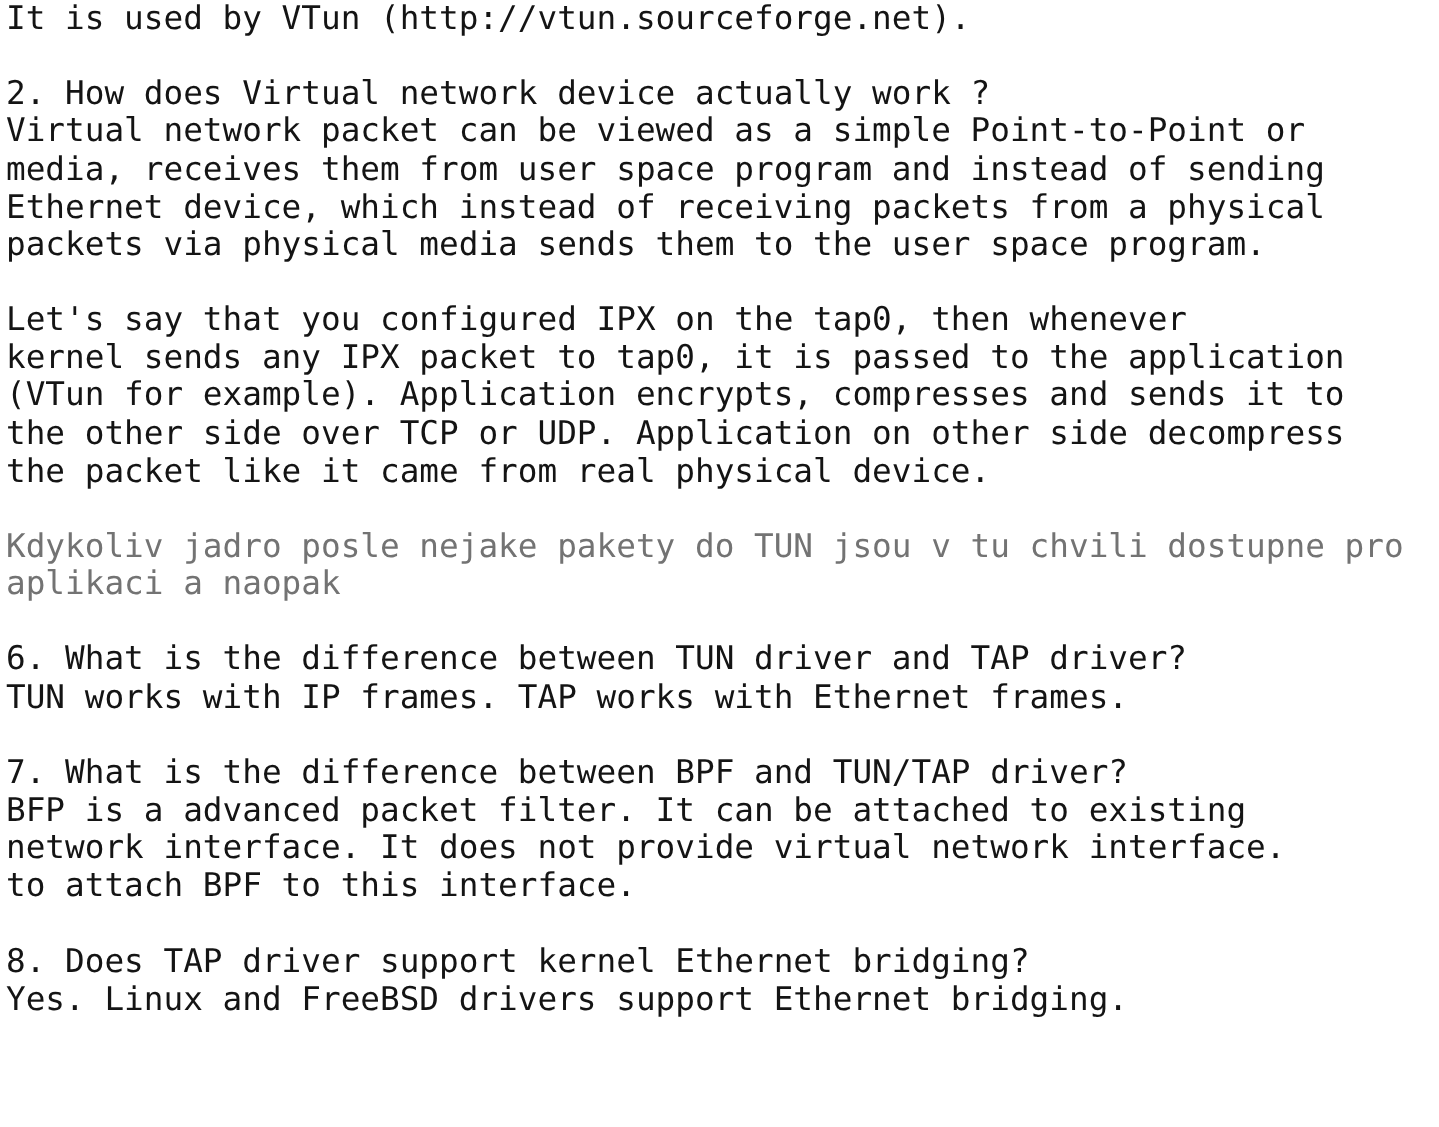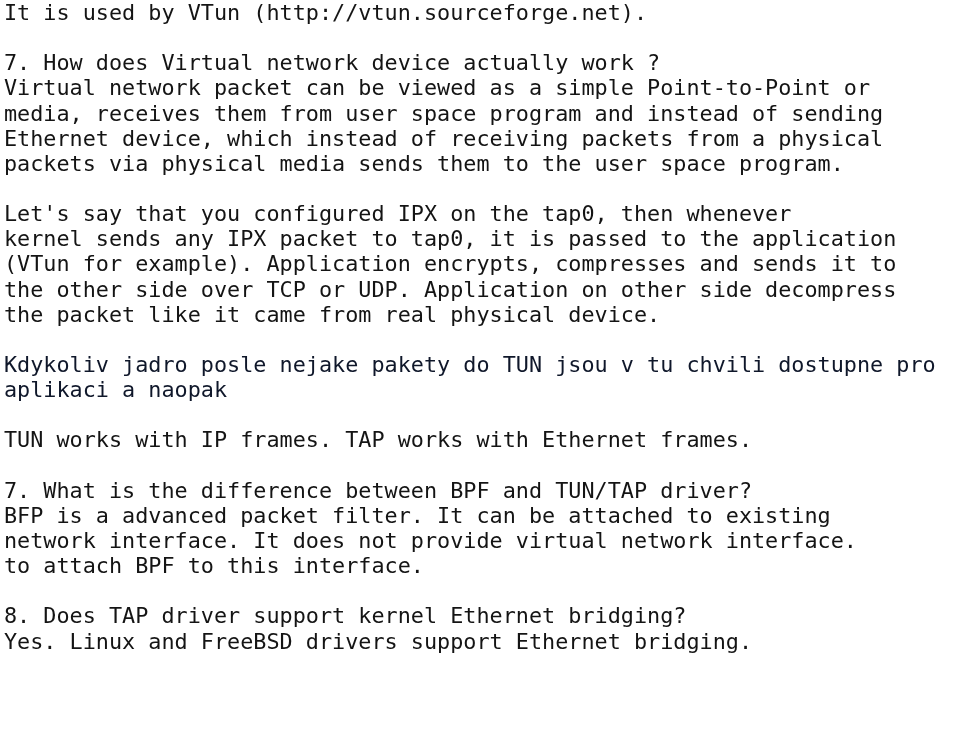--- a/index.html
+++ b/index.html
@@ -40,54 +40,55 @@
     line-height: 25.15px;
     letter-spacing: 0px;
     color: #141414;
     height: 25.15px;
   }
   .spacer {
     display: block;
     height: 25.15px;
   }
   .blue .line {
-    color: #0f172a;
+    color: #737373;
   }
 </style>
 </head>
 <body>
 
 <div class="page">
   <div class="doc-body">
       <div class="para">
         <span class="line">It is used by VTun (http://vtun.sourceforge.net).</span>
       </div>
       <span class="spacer"></span>
       <div class="para">
-        <span class="line">7. How does Virtual network device actually work ?</span>
+        <span class="line">2. How does Virtual network device actually work ?</span>
         <span class="line">Virtual network packet can be viewed as a simple Point-to-Point or</span>
         <span class="line">media, receives them from user space program and instead of sending</span>
         <span class="line">Ethernet device, which instead of receiving packets from a physical</span>
         <span class="line">packets via physical media sends them to the user space program.</span>
       </div>
       <span class="spacer"></span>
       <div class="para">
         <span class="line">Let's say that you configured IPX on the tap0, then whenever</span>
         <span class="line">kernel sends any IPX packet to tap0, it is passed to the application</span>
         <span class="line">(VTun for example). Application encrypts, compresses and sends it to</span>
         <span class="line">the other side over TCP or UDP. Application on other side decompress</span>
         <span class="line">the packet like it came from real physical device.</span>
       </div>
       <span class="spacer"></span>
       <div class="para blue">
         <span class="line">Kdykoliv jadro posle nejake pakety do TUN jsou v tu chvili dostupne pro</span>
         <span class="line">aplikaci a naopak</span>
       </div>
       <span class="spacer"></span>
       <div class="para">
+        <span class="line">6. What is the difference between TUN driver and TAP driver?</span>
         <span class="line">TUN works with IP frames. TAP works with Ethernet frames.</span>
       </div>
       <span class="spacer"></span>
       <div class="para">
         <span class="line">7. What is the difference between BPF and TUN/TAP driver?</span>
         <span class="line">BFP is a advanced packet filter. It can be attached to existing</span>
         <span class="line">network interface. It does not provide virtual network interface.</span>
         <span class="line">to attach BPF to this interface.</span>
       </div>
       <span class="spacer"></span>

